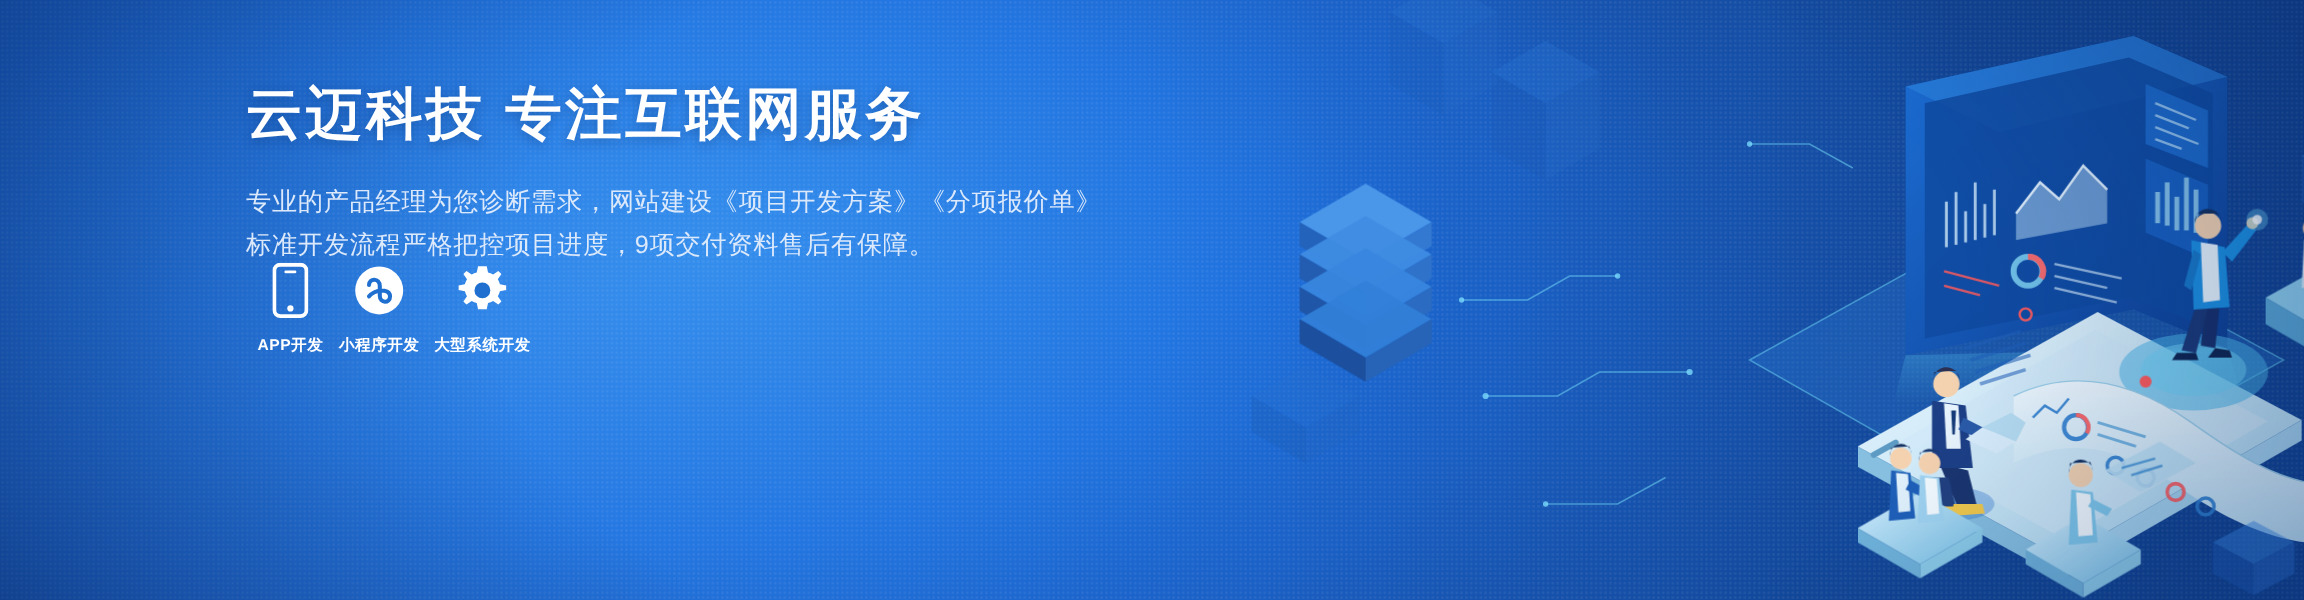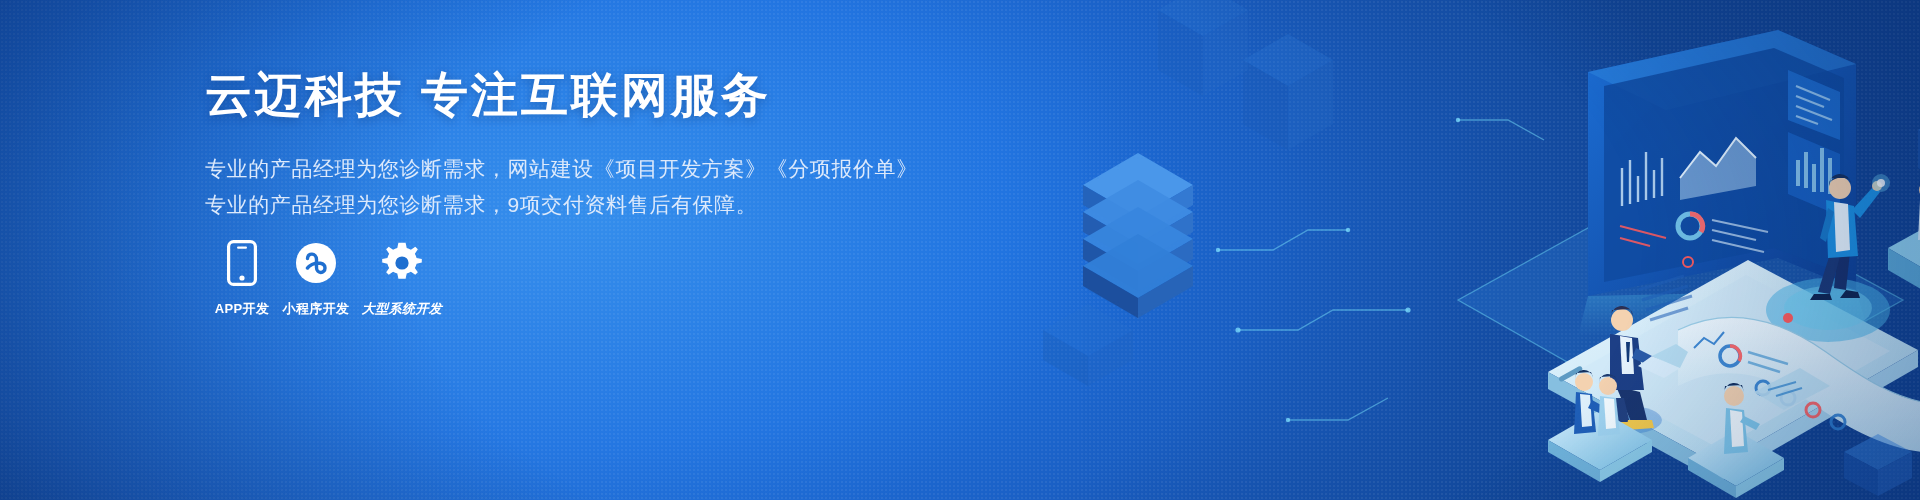--- a/index.html
+++ b/index.html
@@ -81,21 +81,21 @@
     line-height: 36px;
     letter-spacing: 0.6px;
     white-space: nowrap;
   }
   .subtitle .line { display: block; }
 
   
   .services {
     position: absolute;
     left: 206px;
-    top: 239px;
+    top: 218px;
     display: flex;
     align-items: flex-end;
   }
   .service {
     width: 72px;
     margin-right: 2px;
     display: flex;
     flex-direction: column;
     align-items: center;
   }
@@ -108,21 +108,21 @@
   }
   .svc-label {
     margin-top: 13px;
     color: #ffffff;
     font-size: 13px;
     font-weight: bold;
     letter-spacing: 0.4px;
     white-space: nowrap;
     text-align: center;
   }
-  .svc-wide { width: 96px; font-style: italic; }
+  .svc-wide { width: 96px; }
 
   
   .illo {
     position: absolute;
     right: 0;
     top: 0;
     width: 980px;
     height: 500px;
   }
   .illo svg { display: block; }
@@ -437,21 +437,21 @@
       </g>
     </svg>
   </div>
 
   <div class="bg-vignette"></div>
 
   <div class="content">
     <h1 class="title">云迈科技 专注互联网服务</h1>
     <div class="subtitle">
       <span class="line">专业的产品经理为您诊断需求，网站建设《项目开发方案》《分项报价单》</span>
-      <span class="line">专业的产品经理为您诊断需求，9项交付资料售后有保障。</span>
+      <span class="line">标准开发流程严格把控项目进度，9项交付资料售后有保障。</span>
     </div>
   </div>
 
   <div class="services">
 
     <div class="service">
       <div class="svc-icon">
         <svg width="30" height="46" viewBox="0 0 30 46">
           <rect x="1.6" y="1.6" width="26.8" height="42.8" rx="5" fill="none" stroke="#ffffff" stroke-width="3.2"></rect>
           <rect x="10" y="6.4" width="10" height="2.4" rx="1.2" fill="#ffffff"></rect>

